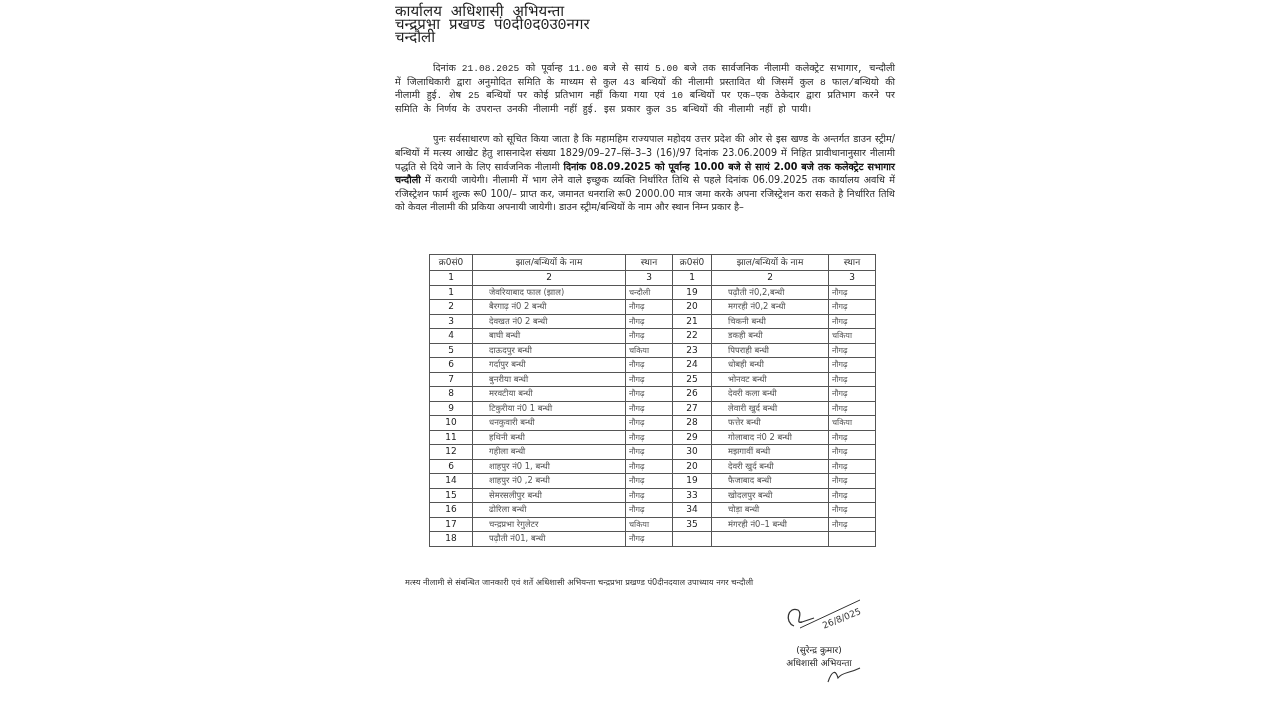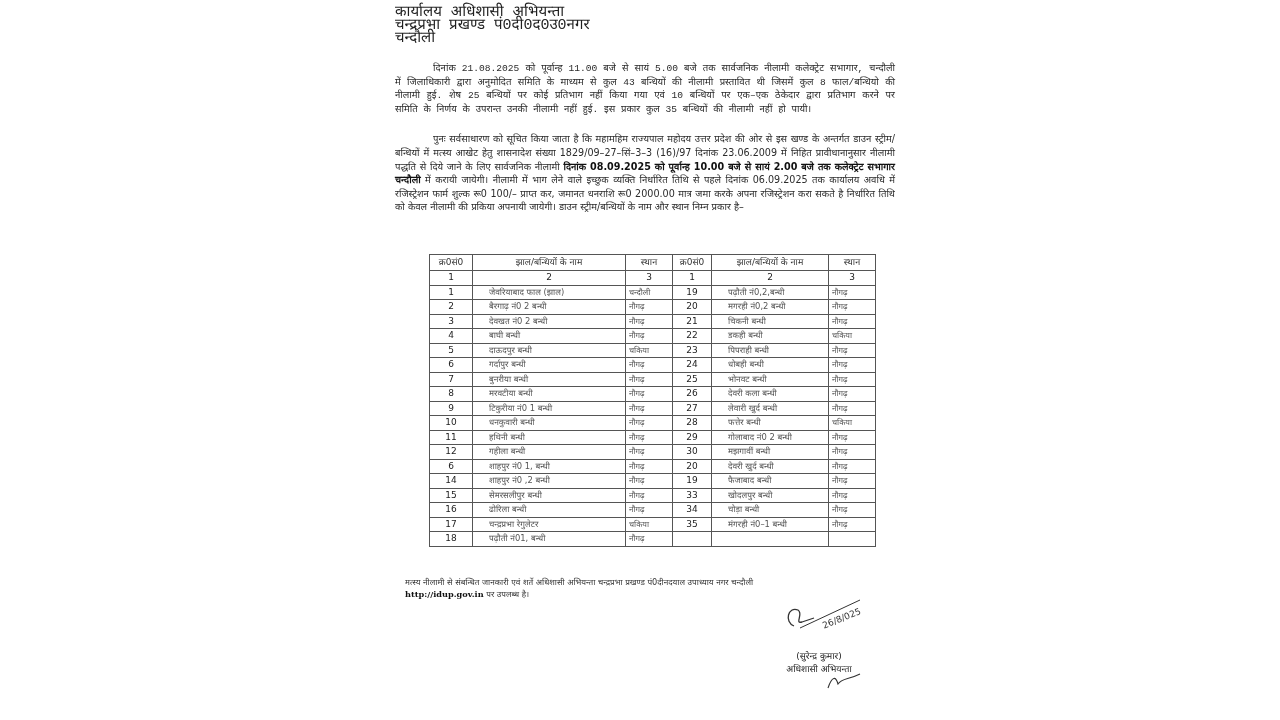--- a/index.html
+++ b/index.html
@@ -23,21 +23,21 @@
   table.list .c-sn2 { width: 32px; }
   table.list .c-name2 { width: 110px; }
   table.list .c-place2 { width: 40px; }
   table.list td.name { color: #555; padding-left: 16px; border-radius: 7px; }
   table.list td.place { color: #555; font-size: 8px; }
 
   .foot { position: absolute; left: 405px; top: 561px; width: 475px; font-size: 8.2px; line-height: 11.5px; color: #333; text-align: justify; margin-top: 16px; }
   .foot .url { font-family: "DejaVu Serif", "Liberation Serif", serif; font-weight: bold; color: #111; }
   .sig { position: absolute; left: 764px; top: 596px; width: 110px; text-align: center; font-size: 9px; line-height: 13px; color: #222; }
   .sig svg { display: block; margin: 0 auto; }
-  .sig .name { margin-top: 16px; }
+  .sig .name { margin-top: 10px; }
 </style>
 </head>
 <body>
 
 <div class="page">
   <div class="hdr">
     <div>कार्यालय अधिशासी अभियन्ता</div>
     <div>चन्द्रप्रभा प्रखण्ड पं0दी0द0उ0नगर</div>
     <div>चन्दौली</div>
   </div>
@@ -207,21 +207,20 @@
         <td class="place">नौगढ़</td>
         <td class="num"></td>
         <td class="name"></td>
         <td class="place"></td>
       </tr>
     </tbody>
 </table>
 
 <div class="foot">
   <div><span>मत्स्य नीलामी से संबन्धित जानकारी एवं शर्ते अधिशासी अभियन्ता चन्द्रप्रभा प्रखण्ड पं0दीनदयाल उपाध्याय नगर चन्दौली</span></div>
-  <div><span class="url">http://idup.gov.in</span><span> पर उपलब्ध है।</span></div>
 </div>
 
 <div class="sig">
   <svg width="110" height="38" viewBox="0 0 110 38">
     <path d="M30 30 C 20 26, 24 10, 34 14 C 40 18, 30 28, 38 26 L 50 22" stroke="#333" stroke-width="1.3" fill="none"></path>
     <path d="M36 32 L 96 4" stroke="#333" stroke-width="1" fill="none"></path>
     <text x="56" y="28" font-size="9" fill="#333" transform="rotate(-22 70 20)" font-family="DejaVu Sans, sans-serif">26/8/025</text>
   </svg>
   <div class="name">(सुरेन्द्र कुमार)</div>
   <div>अधिशासी अभियन्ता</div>

